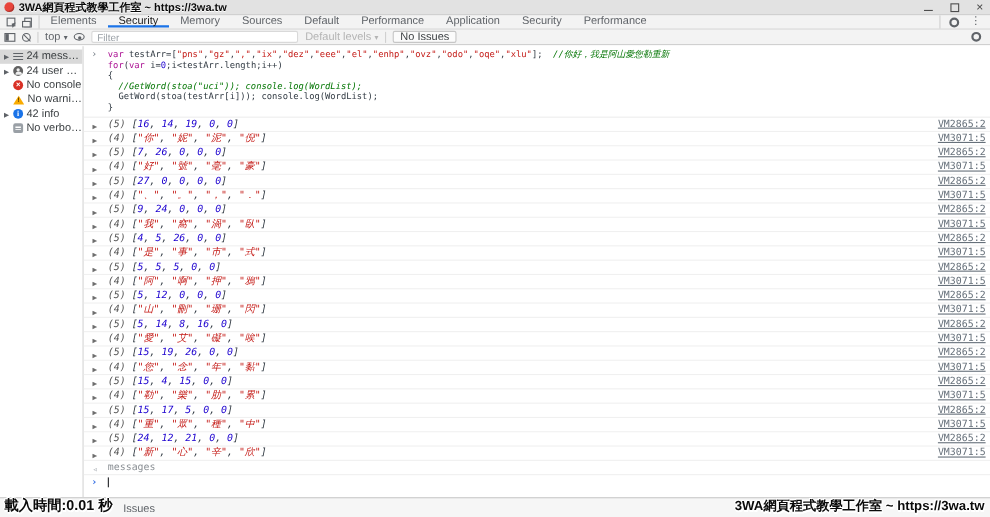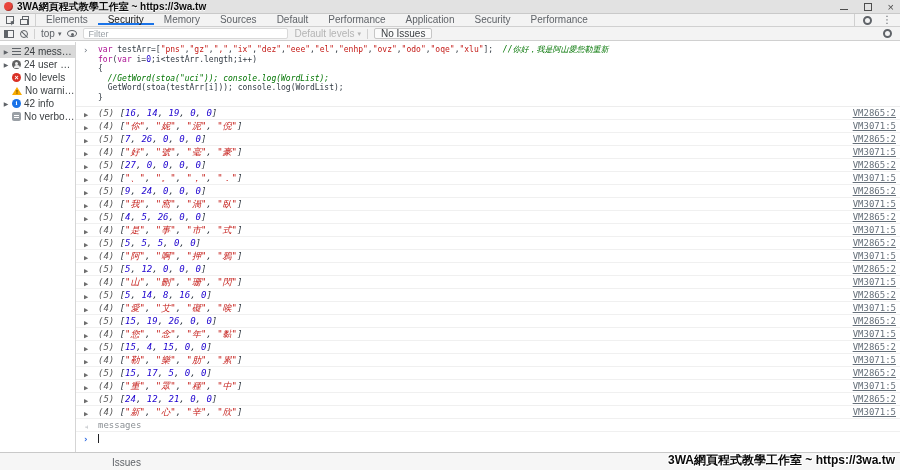--- a/index.html
+++ b/index.html
@@ -48,21 +48,21 @@
   .ic-sidebar::after { content:""; position:absolute; left:0; top:0; bottom:0; width:3px; background:#5f6368; }
   .ic-clear { width:8px; height:8px; border:1px solid #5f6368; border-radius:50%; position:relative; }
   .ic-clear::after { content:""; position:absolute; left:-1px; top:3px; width:9px; height:1px;
     background:#5f6368; transform:rotate(45deg); }
   .vdiv { width:1px; height:10px; background:#d0d0d0; }
   .ctx { display:flex; align-items:center; gap:3px; }
   .caret { font-size:7px; color:#5f6368; }
   .ic-eye { width:10px; height:7px; border:1px solid #5f6368; border-radius:50%; position:relative; }
   .ic-eye::after { content:""; position:absolute; left:3px; top:1.5px; width:3px; height:3px;
     background:#5f6368; border-radius:50%; }
-  .filter { width:205px; height:11px; border:1px solid #d9d9d9; background:#fff; border-radius:2px;
+  .filter { width:188px; height:11px; border:1px solid #d9d9d9; background:#fff; border-radius:2px;
     font-size:9px; padding:0 4px; color:#202124; font-family:"Liberation Sans",sans-serif; }
   .filter::placeholder { color:#9aa0a6; }
   .levels { color:#b4b4b4; display:flex; align-items:center; gap:3px; }
   .levels .caret { color:#b4b4b4; }
   .noissues { border:1px solid #c6c6c6; background:#fbfbfb; border-radius:2px; padding:0 6px;
     height:11px; line-height:10px; color:#3c4043; }
   .ctoolbar .gear { margin-left:auto; margin-right:4px; }
 
   
   .main { position:absolute; top:42px; left:0; right:0; bottom:18px; display:flex; background:#fff; }
@@ -190,21 +190,21 @@
         <span class="s-label">24 messages</span>
       </div>
       <div class="side-item">
         <span class="s-tri">▶</span>
         <span class="s-ico ico-user"></span>
         <span class="s-label">24 user mes…</span>
       </div>
       <div class="side-item">
         <span class="s-tri"></span>
         <span class="s-ico ico-error">×</span>
-        <span class="s-label">No levels</span>
+        <span class="s-label">No console</span>
       </div>
       <div class="side-item">
         <span class="s-tri"></span>
         <span class="s-ico ico-warn">
           <i>!</i>
         </span>
         <span class="s-label">No warnings</span>
       </div>
       <div class="side-item">
         <span class="s-tri">▶</span>
@@ -254,14 +254,15 @@
     </div>
     <div class="prompt-row">
       <span class="p-chevron">›</span>
       <span class="cursor"></span>
     </div>
   </div>
 </div>
 
 <div class="bottombar">
   <span class="issues-label">Issues</span>
+  <span class="loadtime">載入時間:0.01 秒</span>
   <span class="taskbar-title">3WA網頁程式教學工作室 ~ https://3wa.tw</span>
 </div>
 
 </body></html>

